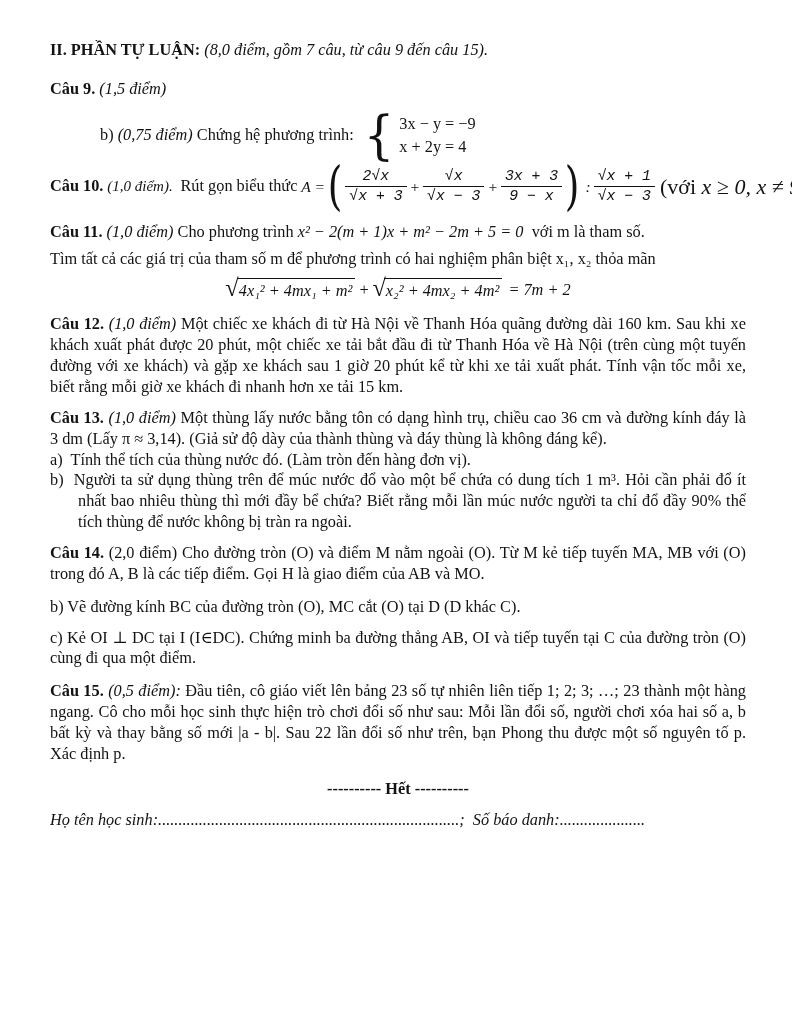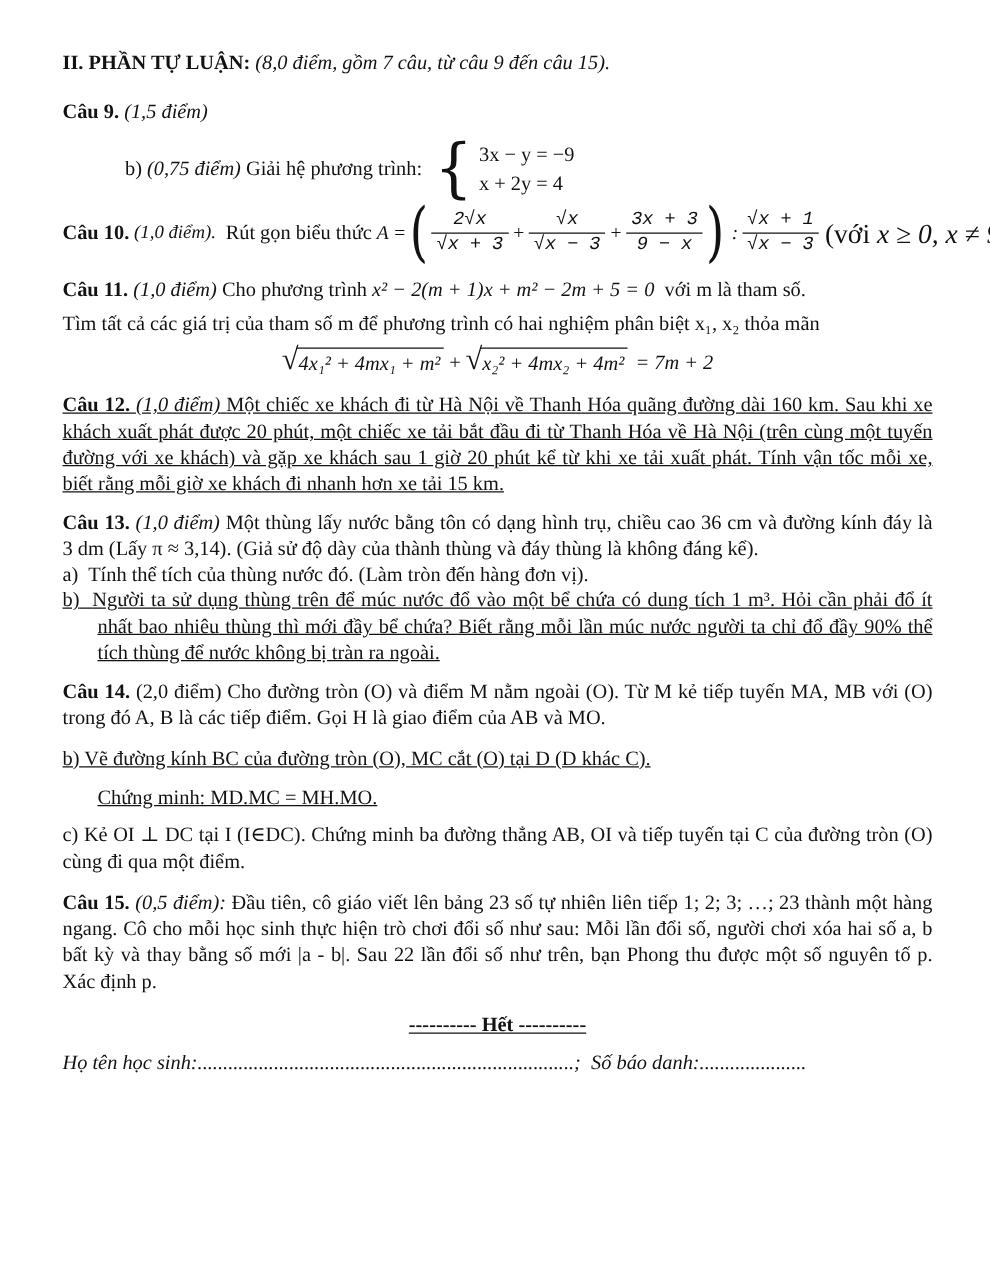--- a/index.html
+++ b/index.html
@@ -9,21 +9,21 @@
     font-family:"Liberation Serif","DejaVu Serif",serif;
     font-size:16.3px;line-height:1.28;
     overflow:hidden;
   }
   .page{padding:40px 46px 0 50px;}
   p{margin:0;}
   .just{text-align:justify;}
   .b{font-weight:bold;}
   .i{font-style:italic;}
   .math{font-style:italic;}
-  .mb6{margin-bottom:6px;}.mb8{margin-bottom:8px;}.mb10{margin-bottom:10px;text-decoration:underline;}
+  .mb6{margin-bottom:6px;}.mb8{margin-bottom:8px;}.mb10{margin-bottom:10px;}
   .mb12{margin-bottom:12px;}.mb14{margin-bottom:14px;}
   .mb18{margin-bottom:18px;}
   .indent1{margin-left:50px;}
   .row{display:flex;align-items:center;white-space:nowrap;}
   
   .frac{display:inline-block;vertical-align:middle;text-align:center;font-style:italic;line-height:1.15;font-family:Liberation Mono, monospace;}
   .frac .num{display:block;padding:0 4px 1px;border-bottom:1.4px solid #121212;}
   .frac .den{display:block;padding:1px 4px 0;}
   .op{margin:0 3px;font-style:italic;}
   .bigp{font-size:52px;font-weight:400;line-height:0.9;transform:scaleX(.72);font-family:"DejaVu Serif",serif;}
@@ -54,21 +54,21 @@
 
   <p class="mb14">
     <span class="b">Câu 9.</span>
     <span class="i">(1,5 điểm)</span>
   </p>
 
 
   <div class="row indent1 mb6">
     <span>b)</span>&nbsp;
     <span class="i">(0,75 điểm)</span>&nbsp;
-    <span>Giải hệ phương trình:</span>
+    <span>Chứng hệ phương trình:</span>
     <span class="system">
       <span class="brace">{</span>
       <span class="eqs">
         <span>3x − y = −9</span>
         <span>x + 2y = 4</span>
       </span>
     </span>
   </div>
 
   <div class="row q10row mb12">
@@ -147,21 +147,20 @@
 
   <p class="just mb12">
     <span class="b">Câu 14.</span>
     <span>(2,0 điểm)</span>
     <span>Cho đường tròn (O) và điểm M nằm ngoài (O). Từ M kẻ tiếp tuyến MA, MB với (O) trong đó A, B là các tiếp điểm. Gọi H là giao điểm của AB và MO.</span>
   </p>
   <p class="mb10">
     <span>b)</span>
     <span>Vẽ đường kính BC của đường tròn (O), MC cắt (O) tại D (D khác C).</span>
   </p>
-  <p class="mb10" style="margin-left:28px">Chứng minh: MD.MC = MH.MO.</p>
   <p class="just mb12">
     <span>c)</span>
     <span>Kẻ OI ⊥ DC tại I (I∈DC). Chứng minh ba đường thẳng AB, OI và tiếp tuyến tại C của đường tròn (O) cùng đi qua một điểm.</span>
   </p>
 
   <p class="just mb14">
     <span class="b">Câu 15.</span>
     <span class="i">(0,5 điểm):</span>
     <span>Đầu tiên, cô giáo viết lên bảng 23 số tự nhiên liên tiếp 1; 2; 3; …; 23 thành một hàng ngang. Cô cho mỗi học sinh thực hiện trò chơi đổi số như sau: Mỗi lần đổi số, người chơi xóa hai số a, b bất kỳ và thay bằng số mới |a - b|. Sau 22 lần đổi số như trên, bạn Phong thu được một số nguyên tố p. Xác định p.</span>
   </p>

